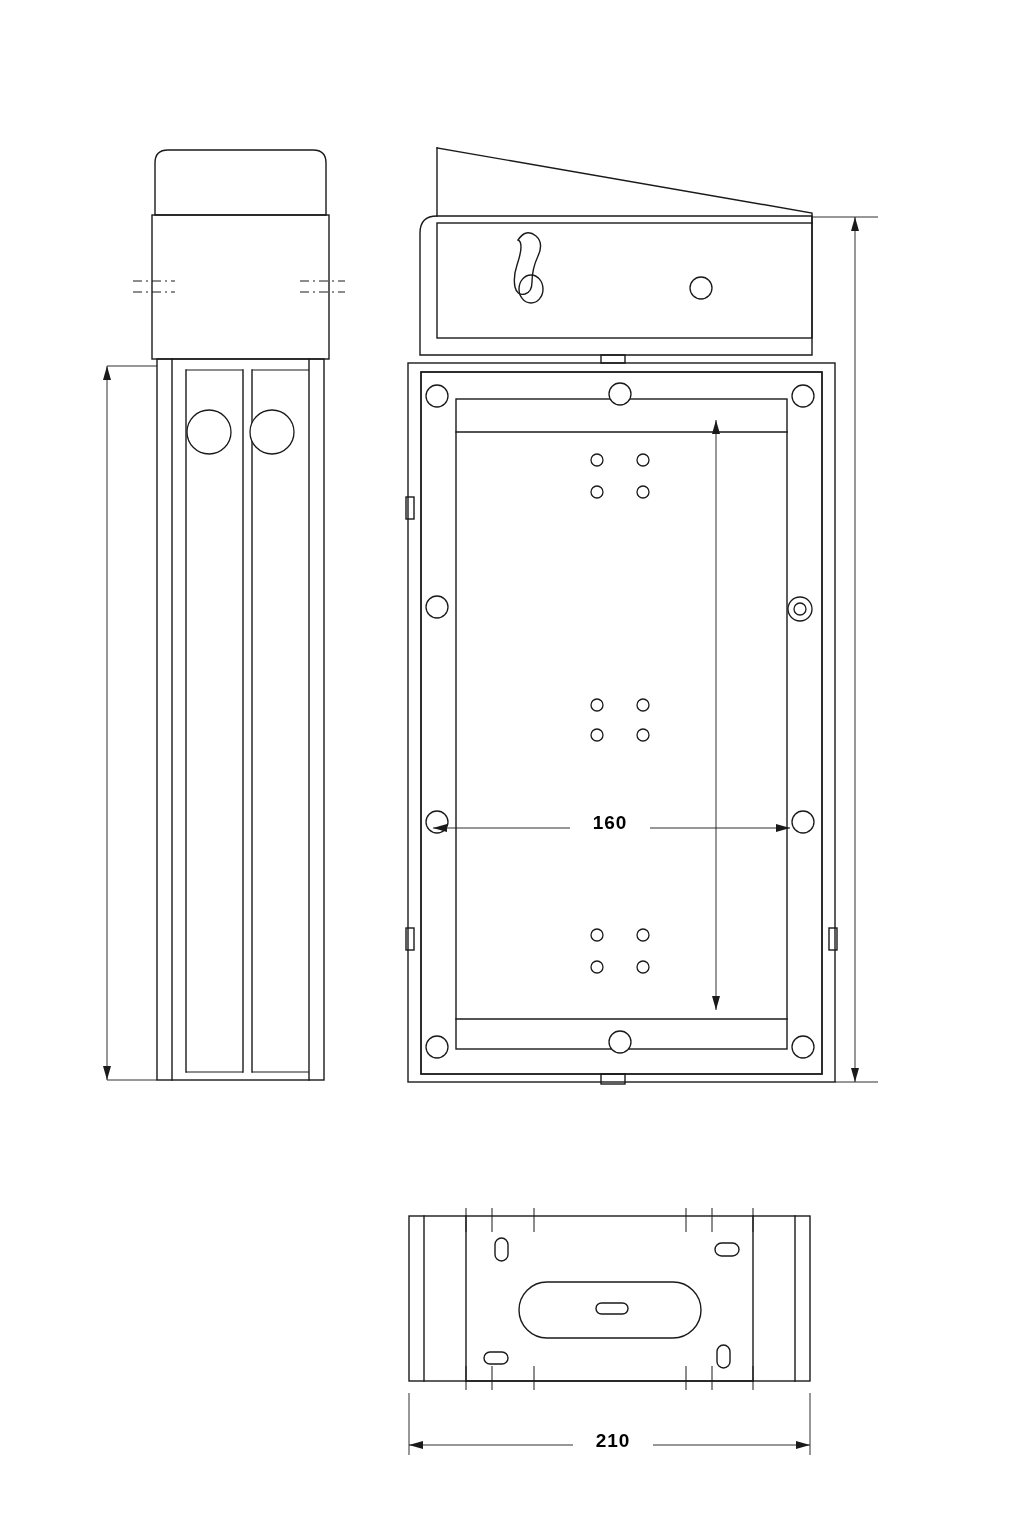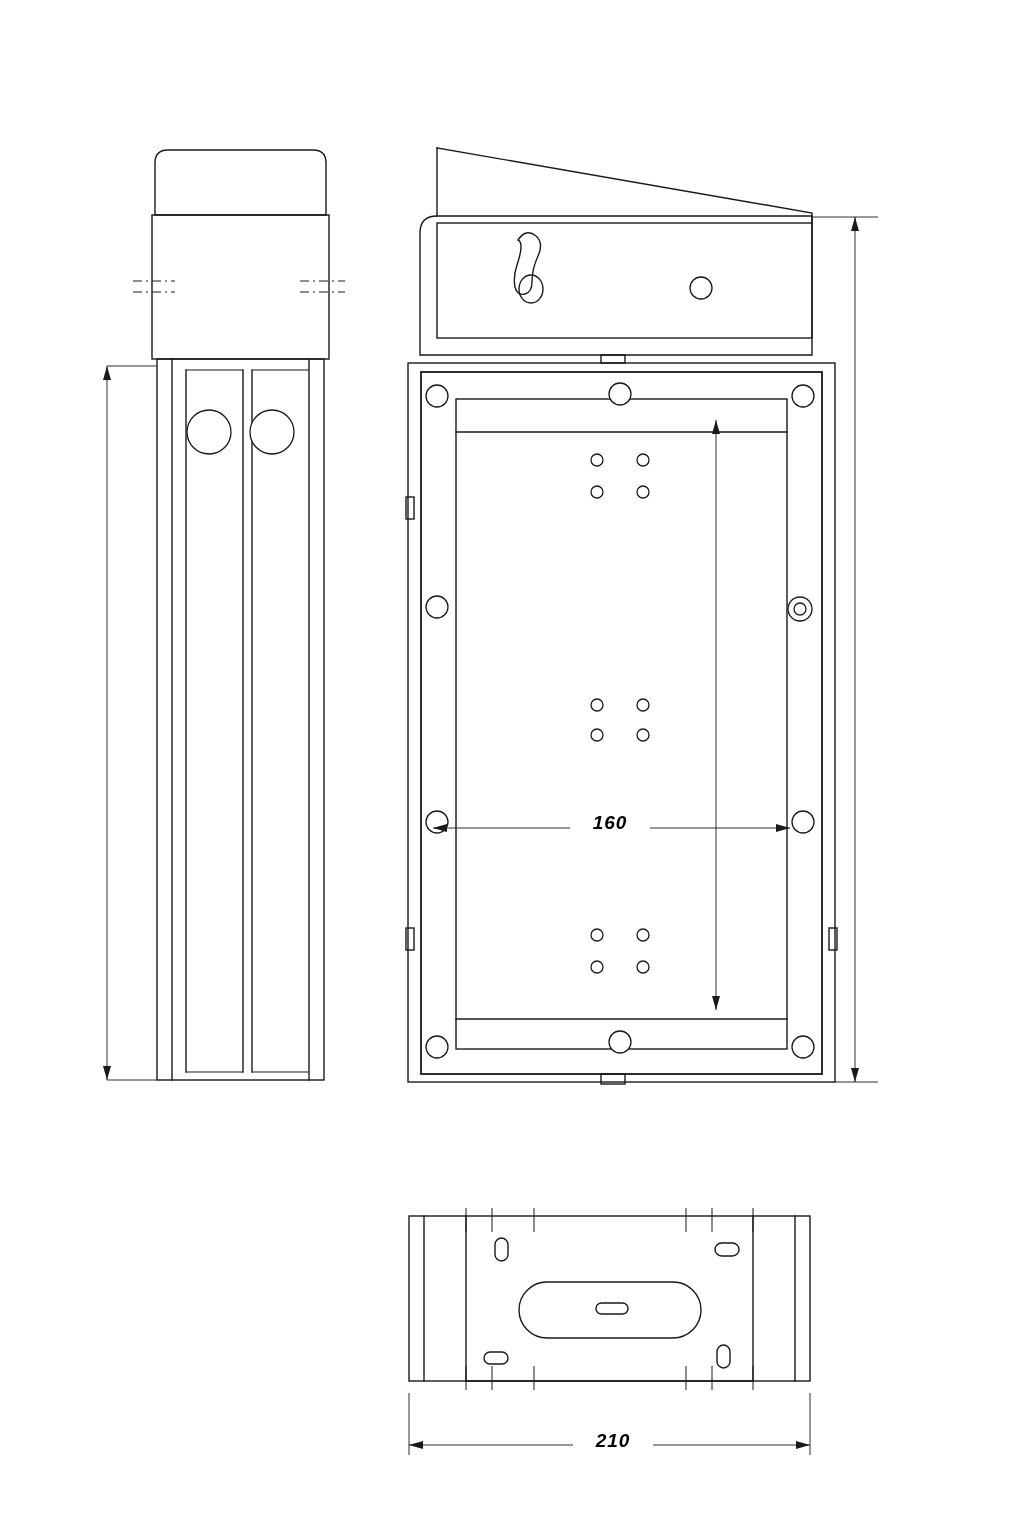--- a/index.html
+++ b/index.html
@@ -11,21 +11,20 @@
     width: 1024px;
     height: 1536px;
     font-family: "Liberation Sans", sans-serif;
     color: #000000;
     overflow: hidden;
   }
   #drawing-root {
     position: relative;
     width: 812px;
     height: 1536px;
-    font-style: italic;
   }
   svg#technical-drawing {
     display: block;
     width: 1024px;
     height: 1536px;
   }
   .ln {
     fill: none;
     stroke: #1a1a1a;
     stroke-width: 1.4;

